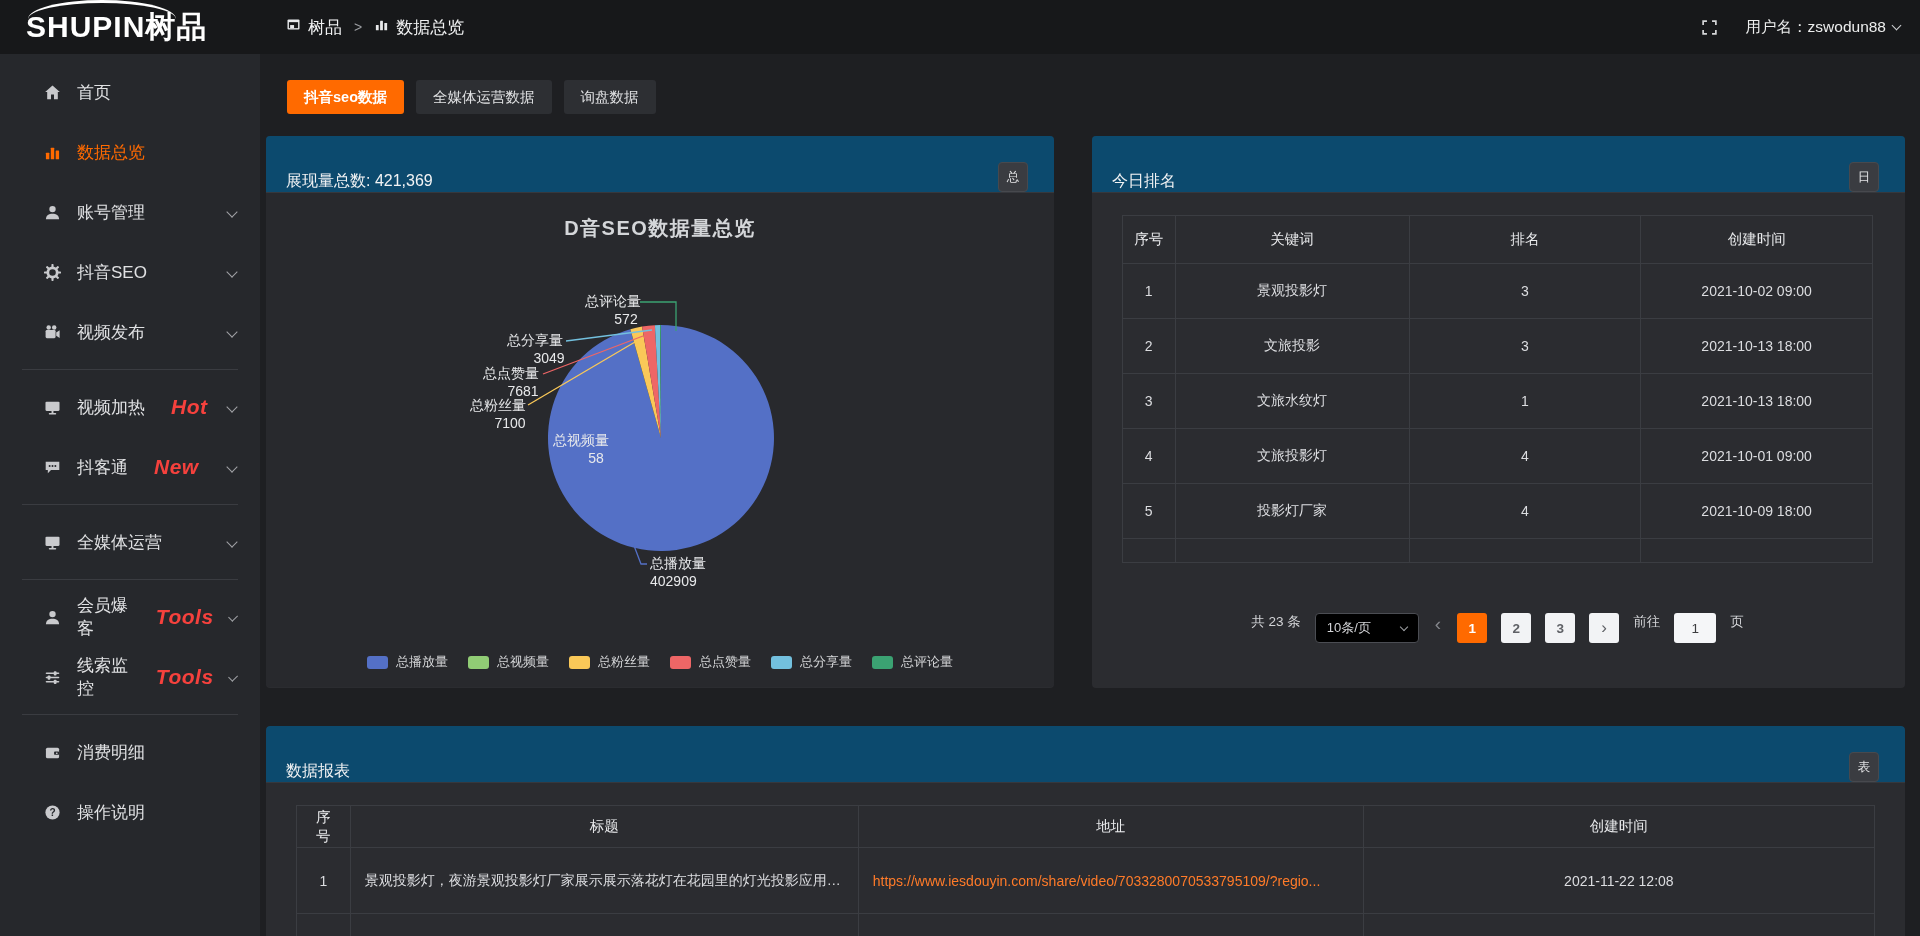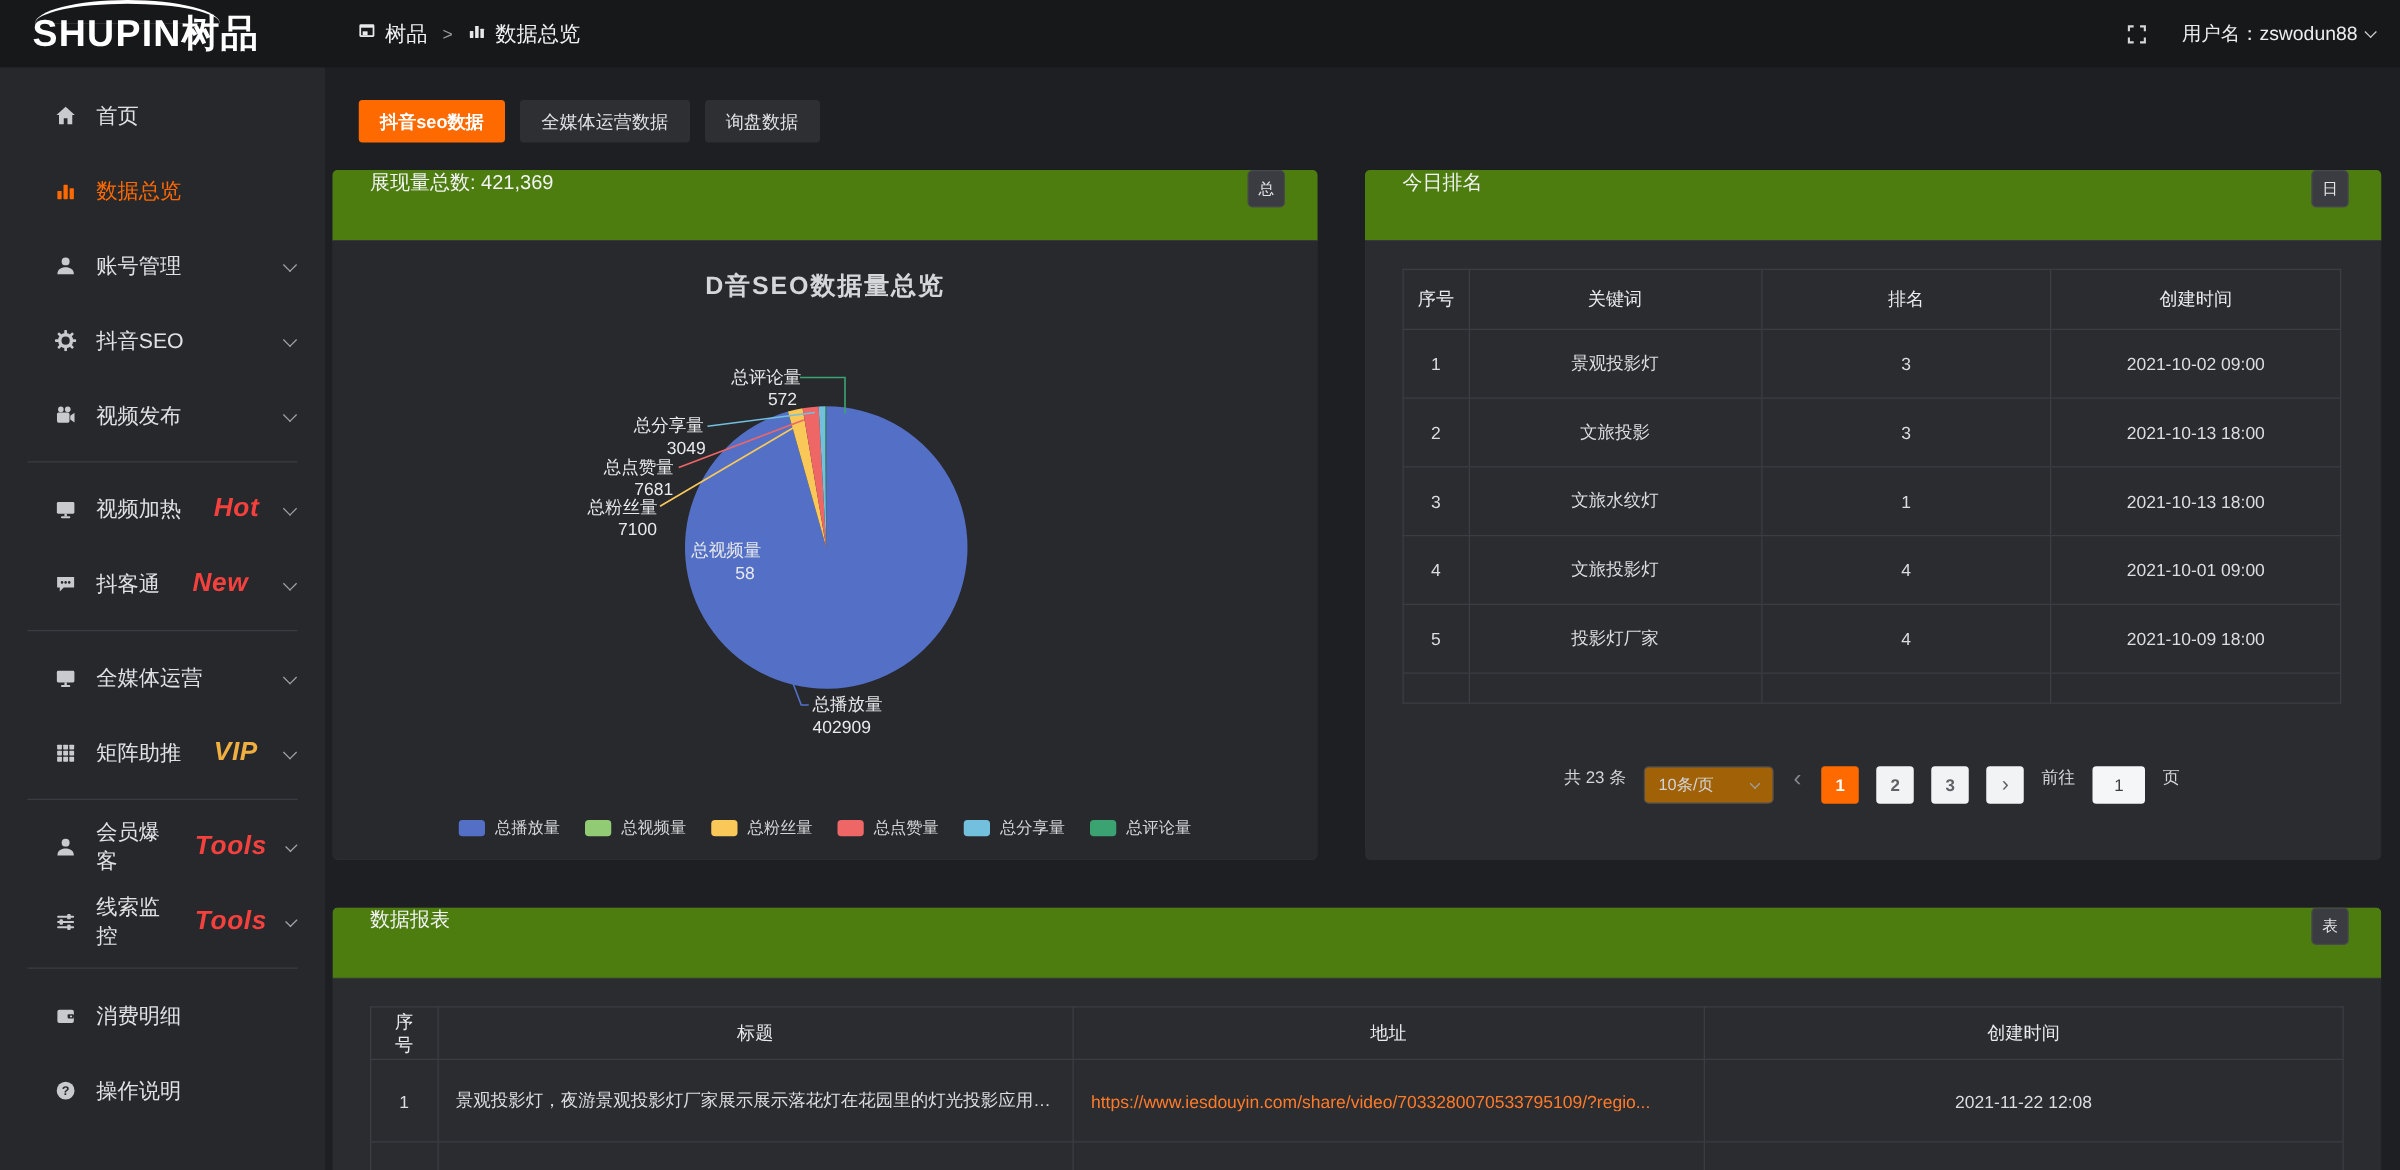--- a/index.html
+++ b/index.html
@@ -34,22 +34,22 @@
   .side-divider { height:1px; background:#3a3c41; margin:7px 22px; }
   .main { flex:1; padding:26px 15px 0 6px; }
   
   .tabs { display:flex; gap:12px; margin-bottom:22px;padding-left:21px; }
   .tab { height:34px; padding:0 17px; display:flex; align-items:center; background:#2d2f33; color:#e2e3e5;
          border-radius:3px; font-size:14.5px; cursor:pointer; }
   .tab.active { background:#ff6a00; color:#fff; font-weight:700; }
   
   .row-top { display:flex; gap:38px; }
   .panel { background:#2b2c30; border-radius:4px; }
-  .panel-head { height:57px; display:flex; align-items:flex-start; justify-content:space-between;
-    padding:0 26px 0 30px; border-bottom:1px solid #36383d; background:#4d7c0f; border-radius:4px 4px 0 0; }
+  .panel-head { height:57px; display:flex; align-items:flex-end; justify-content:space-between;
+    padding:0 26px 0 20px; border-bottom:1px solid #36383d; background:#0c4a6e; border-radius:4px 4px 0 0; }
   .panel-title { font-size:16px; color:#f2f3f4; }
   .corner-btn { width:30px; height:30px; background:#3a3c41; border:1px solid #47494e; border-radius:4px;
     color:#e3e4e6; font-size:12.5px; display:flex; align-items:center; justify-content:center; cursor:pointer;
     font-family:inherit; }
   .panel-chart { width:788px; height:552px; }
   .panel-rank { flex:1; height:552px; }
   .chart-body { position:relative; height:494px; background:#28292d; border-radius:0 0 4px 4px; }
   .chart-svg, .chart-svg svg { position:absolute; inset:0; width:100%; height:100%; }
   .pie-title { font-size:20px; fill:#d4d6d9; font-weight:600; letter-spacing:1.5px; }
   .pie-label { font-size:14px; fill:#e8e9eb; }
@@ -62,21 +62,21 @@
   .rank th, .rank td { border:1px solid #3b3d42; text-align:center; font-weight:400; padding:0 6px; }
   .rank th { height:48px; font-size:14.5px; color:#eaebed; }
   .rank td { height:55px; font-size:14px; color:#dcdde0; }
   .rank th:nth-child(1) { width:7%; }
   .rank th:nth-child(2) { width:31.2%; }
   .rank th:nth-child(3) { width:30.9%; }
   .rank th:nth-child(4) { width:30.9%; }
   .rank tr.mini td { height:24px; }
   
   .pager { display:flex; justify-content:center; gap:14px; margin-top:50px; font-size:13.5px; color:#d3d4d7; }
-  .page-size { width:104px; height:30px; background:#a16207; border:1px solid #4b4d53; border-radius:4px;
+  .page-size { width:104px; height:30px; background:#000000; border:1px solid #4b4d53; border-radius:4px;
     display:flex; align-items:center; justify-content:space-between; padding:0 11px; font-size:13px; cursor:pointer; }
   .pg-chev { width:6px; height:6px; border-right:1.4px solid #9fa1a5; border-bottom:1.4px solid #9fa1a5; transform:rotate(45deg); margin-top:-3px; }
   .pg-prev { color:#85878c; font-size:19px; cursor:pointer; padding:0 2px; }
   .pg-num { min-width:30px; height:30px; border-radius:3px; background:#f2f3f5; color:#5f6166;
     display:flex; align-items:center; justify-content:center; font-size:13.5px; font-weight:600; cursor:pointer; }
   .pg-num.active { background:#ff6a00; color:#fff; }
   .pg-num.pg-nav { font-size:17px; font-weight:400; }
   .jump-input { width:42px; height:30px; background:#f5f6f8; border-radius:3px; color:#3c3d40;
     display:flex; align-items:center; justify-content:center; font-size:13.5px; cursor:text; }
   
@@ -222,38 +222,20 @@
       <div class="side-divider"></div>
       <div class="side-item">
         <span class="icon">
           <svg width="17" height="17" viewBox="0 0 16 16" fill="currentColor">
             <rect x="1.4" y="2.5" width="13.2" height="8.7" rx="1"></rect>
             <rect x="7.1" y="11.2" width="1.8" height="2"></rect>
             <rect x="4.5" y="13.2" width="7" height="1.4" rx="0.7"></rect>
           </svg>
         </span>
         <span>全媒体运营</span>
-        <span class="side-chevron"></span>
-      </div>
-      <div class="side-item">
-        <span class="icon">
-          <svg width="17" height="17" viewBox="0 0 16 16" fill="currentColor">
-            <rect x="1.6" y="1.6" width="3.6" height="3.6" rx="0.5"></rect>
-            <rect x="6.2" y="1.6" width="3.6" height="3.6" rx="0.5"></rect>
-            <rect x="10.8" y="1.6" width="3.6" height="3.6" rx="0.5"></rect>
-            <rect x="1.6" y="6.2" width="3.6" height="3.6" rx="0.5"></rect>
-            <rect x="6.2" y="6.2" width="3.6" height="3.6" rx="0.5"></rect>
-            <rect x="10.8" y="6.2" width="3.6" height="3.6" rx="0.5"></rect>
-            <rect x="1.6" y="10.8" width="3.6" height="3.6" rx="0.5"></rect>
-            <rect x="6.2" y="10.8" width="3.6" height="3.6" rx="0.5"></rect>
-            <rect x="10.8" y="10.8" width="3.6" height="3.6" rx="0.5"></rect>
-          </svg>
-        </span>
-        <span>矩阵助推</span>
-        <span class="side-badge" style="color:#efb041">VIP</span>
         <span class="side-chevron"></span>
       </div>
       <div class="side-divider"></div>
       <div class="side-item">
         <span class="icon">
           <svg width="17" height="17" viewBox="0 0 16 16" fill="currentColor">
             <circle cx="8" cy="4.8" r="3"></circle>
             <path d="M1.8 14.4 C1.8 10.8 4.6 9.2 8 9.2 C11.4 9.2 14.2 10.8 14.2 14.4 Z"></path>
           </svg>
         </span>

